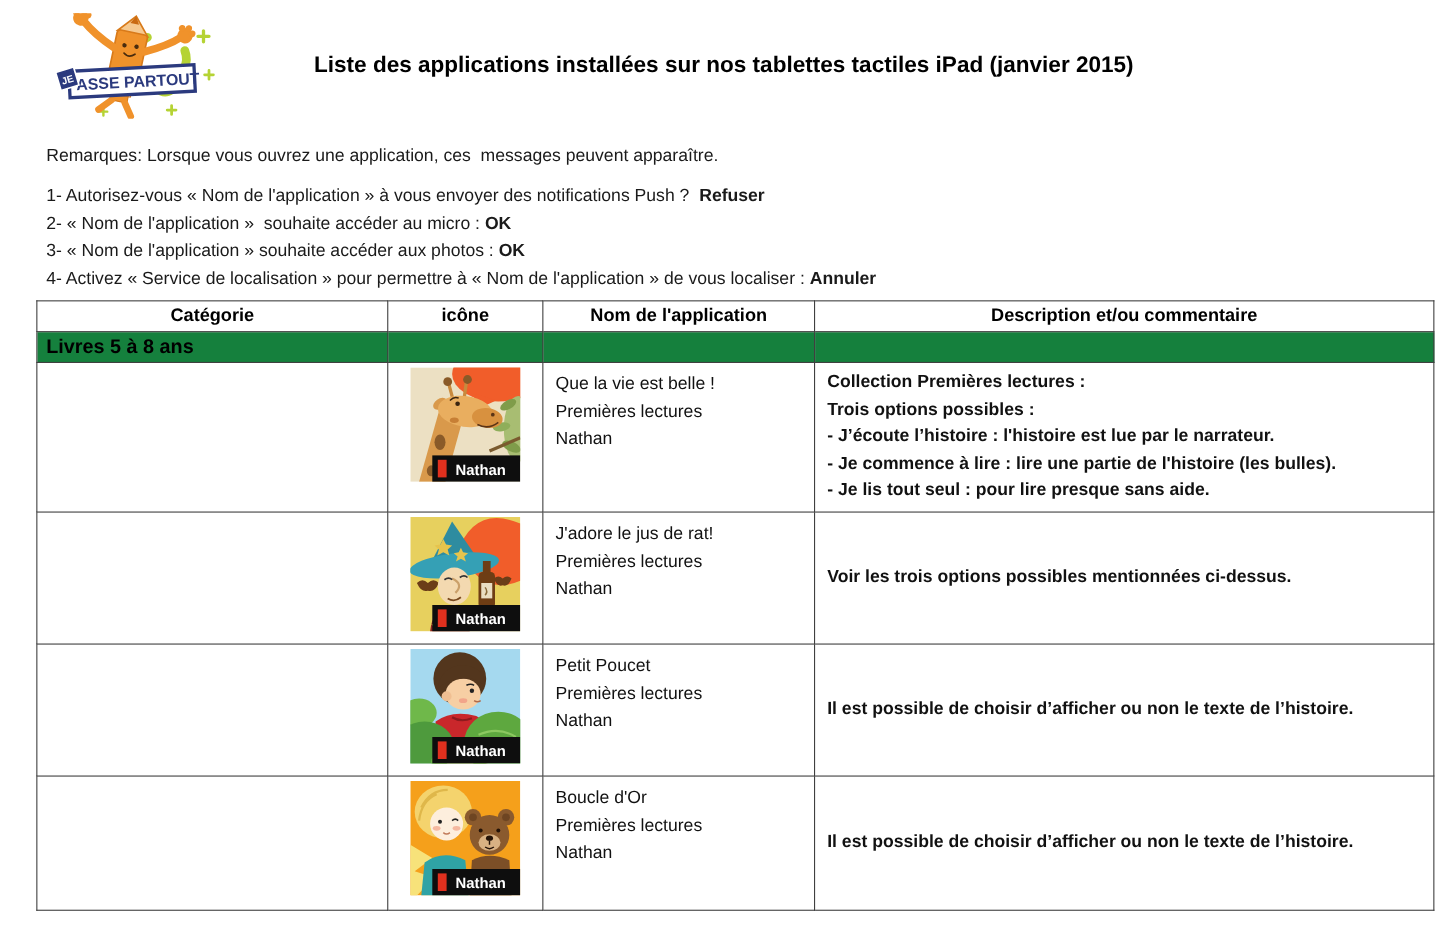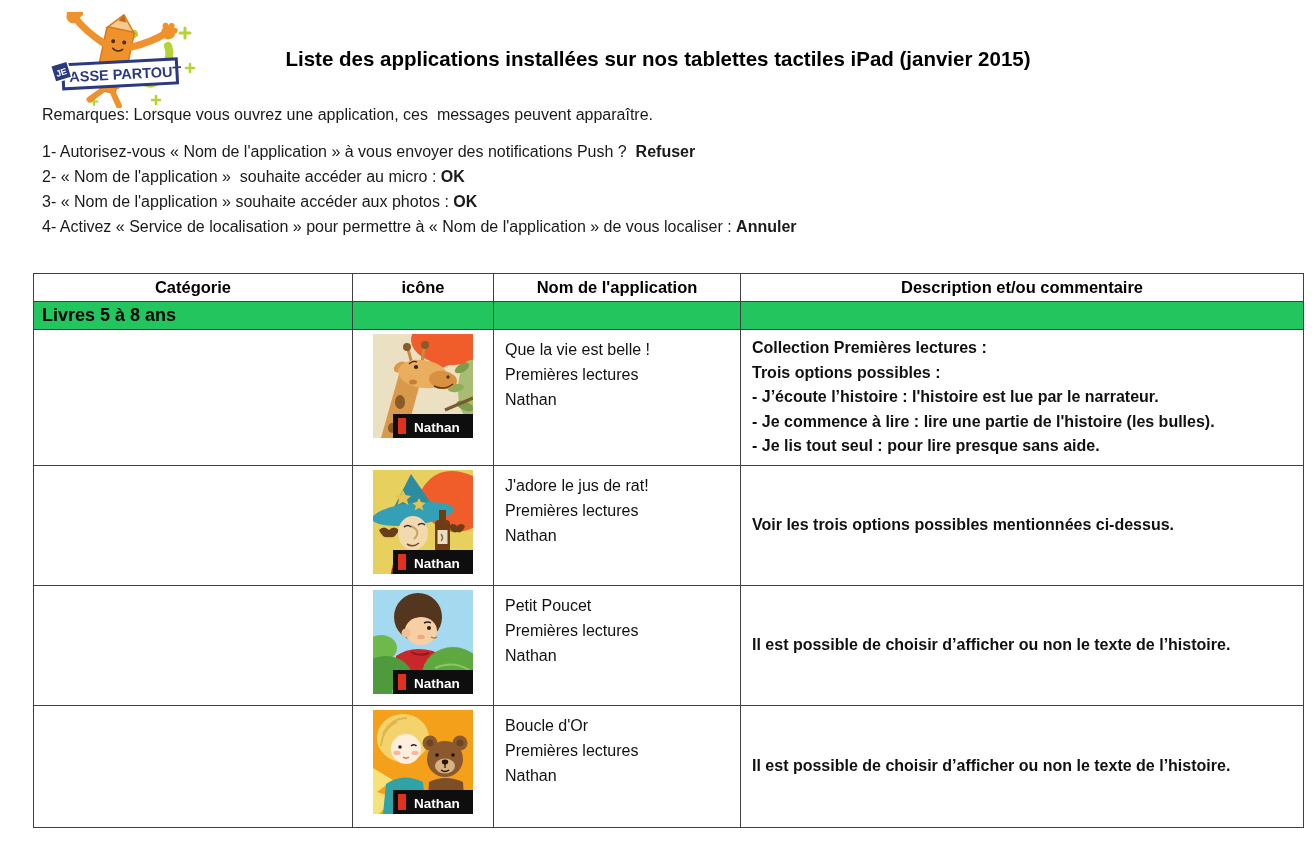--- a/index.html
+++ b/index.html
@@ -7,33 +7,33 @@
   body {
     width:1316px; height:848px; position:relative;
     font-family:"Liberation Sans", sans-serif; color:#111;
     overflow:hidden;
   }
   .logo { position:absolute; left:38px; top:12px; width:165px; height:96px; }
   .page-title {
     position:absolute; top:47px; left:0; right:0;
     text-align:center; font-size:20.5px; font-weight:bold; color:#000;
   }
-  .remarks { position:absolute; left:42px; top:106px; font-size:16px; color:#1a1a1a; }
+  .remarks { position:absolute; left:42px; top:133px; font-size:16px; color:#1a1a1a; }
   .remarks .intro { margin-bottom:15px; white-space:pre-wrap; }
   .remarks .item { height:25px; line-height:25px; white-space:pre-wrap; }
   .remarks b { font-weight:bold; }
 
   table.apps {
     position:absolute; left:33px; top:273px; width:1270px;
     border-collapse:collapse; table-layout:fixed;
   }
   table.apps td, table.apps th { border:1px solid #404040; }
   th.hdr { height:28px; font-size:16.5px; font-weight:bold; text-align:center; color:#000; }
   tr.band td {
-    height:28px; background:#22c55e;
+    height:28px; background:#15803d;
   }
   tr.band td.band-label {
     font-size:18px; font-weight:bold; color:#000; padding-left:8px; text-align:left;
   }
   td.cat-cell { background:#fff; }
   td.icon-cell { text-align:center; vertical-align:top; padding-top:4px; }
   td.name-cell { vertical-align:top; padding:7px 8px 0 11px; font-size:16px; }
   td.name-cell .app-title { line-height:25px; }
   td.name-cell .app-sub { line-height:25px; }
   td.desc-cell { font-size:16px; padding:6px 10px 6px 11px;font-weight:bold; }

